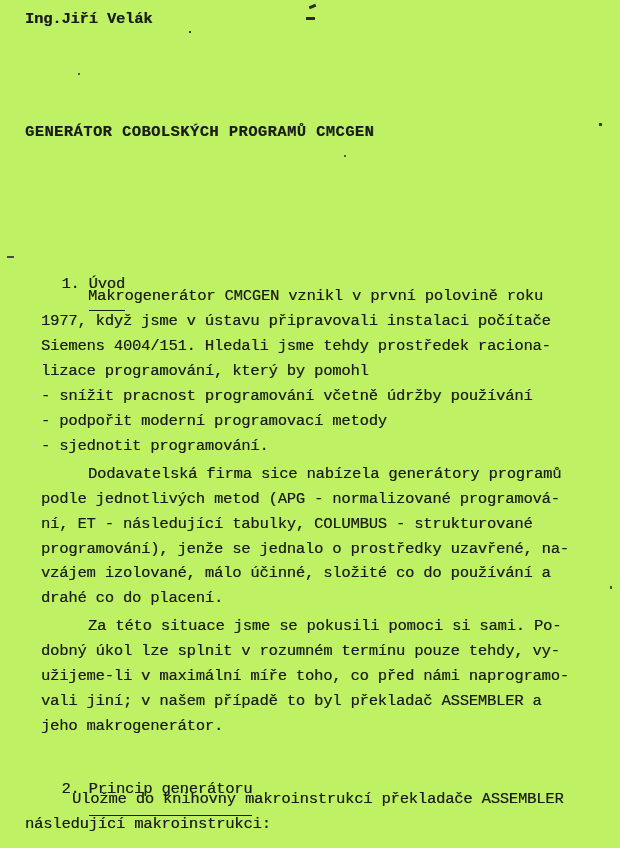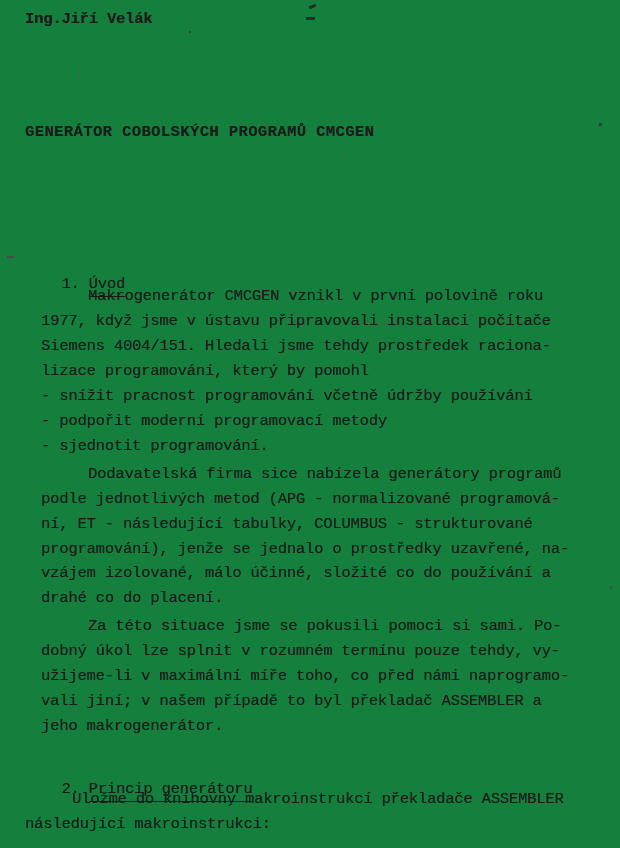--- a/index.html
+++ b/index.html
@@ -1,20 +1,20 @@
 <!DOCTYPE html>
 <html><head>
 <meta charset="utf-8">
 <style>
   html, body { margin: 0; padding: 0; background: #ffffff; }
   .page {
     position: relative;
     width: 620px;
     height: 848px;
-    background: #15803d;
+    background: #bef264;
     overflow: hidden;
     font-family: "Liberation Mono", "DejaVu Sans Mono", monospace;
     color: #1b1b1b;
   }
   .block { position: absolute; left: 25px; }
   .line {
     white-space: pre;
     font-size: 15.5px;
     line-height: 24.95px;
     letter-spacing: -0.2px;
@@ -23,21 +23,21 @@
   .bold { font-weight: bold; }
   .header-block { top: 7px; }
   .title-block  { top: 120px; letter-spacing: 0.4px; }
   .h1-block     { top: 247px; }
   .body1-block  { top: 284px; margin-left: 16px; }
   .h2-block     { top: 752px; }
   .body2-block  { top: 787px; }
   .heading .num { margin-right: 9px; }
   .u {
     border-bottom: 1.7px solid #1b1b1b;
-    padding-bottom: 3px;
+    padding-bottom: 17px;
   }
   .para.p-gap { margin-top: 3px; }
   .first { padding-left: 47px; }
   
   .speck { position: absolute; background: #2a2a2a; }
   .speck-tick  { left: 309px; top: 5px;   width: 7px;  height: 3px; transform: rotate(-22deg); }
   .speck-dash  { left: 306px; top: 17px;  width: 9px;  height: 2.5px; }
   .speck-hdash { left: 7px;   top: 256px; width: 7px;  height: 2px; background: #4a4a4a; }
   .speck-dot1  { left: 189px; top: 31px;  width: 2px;  height: 2px; background: #3a3a3a; }
   .speck-dot2  { left: 78px;  top: 73px;  width: 2px;  height: 2px; background: #555; }

